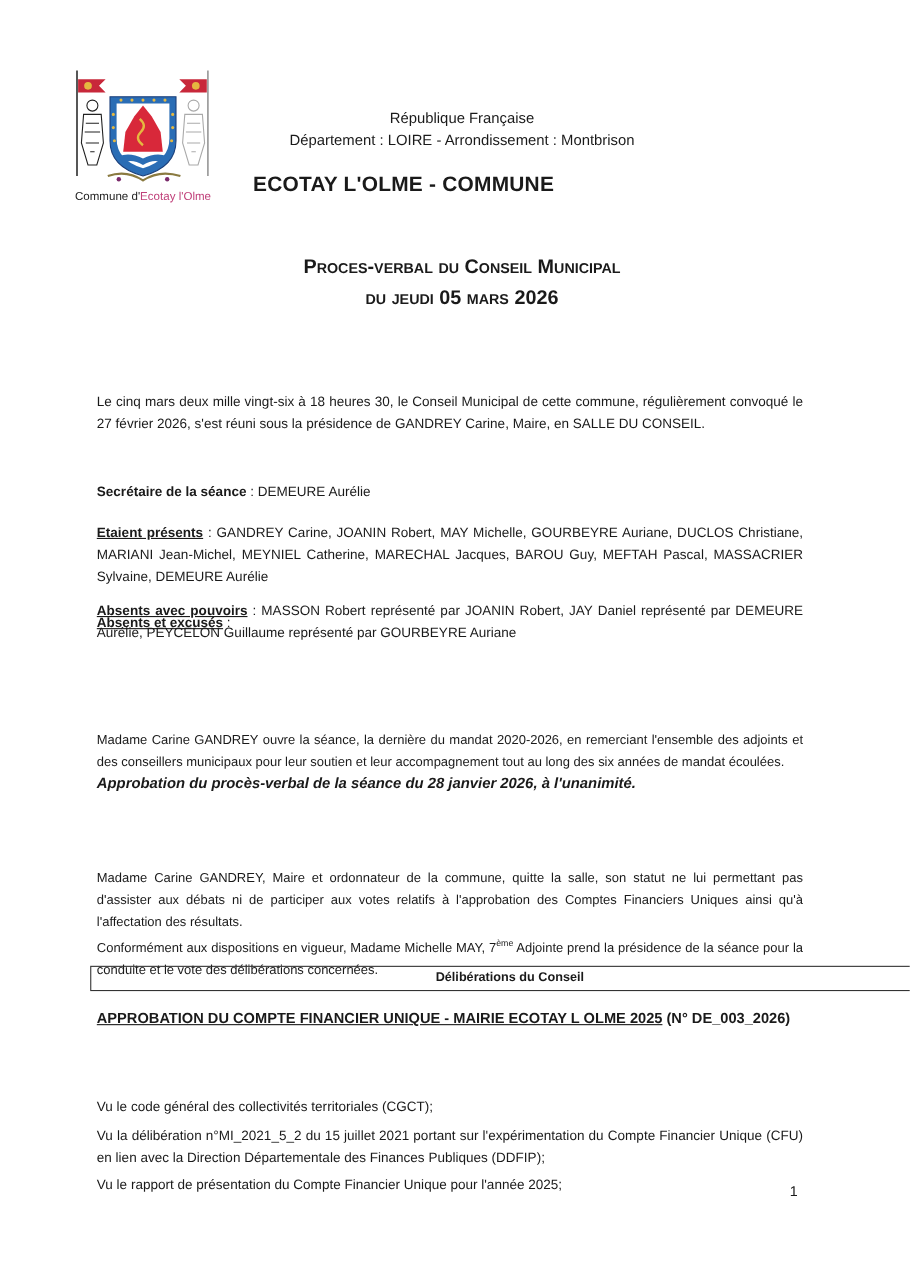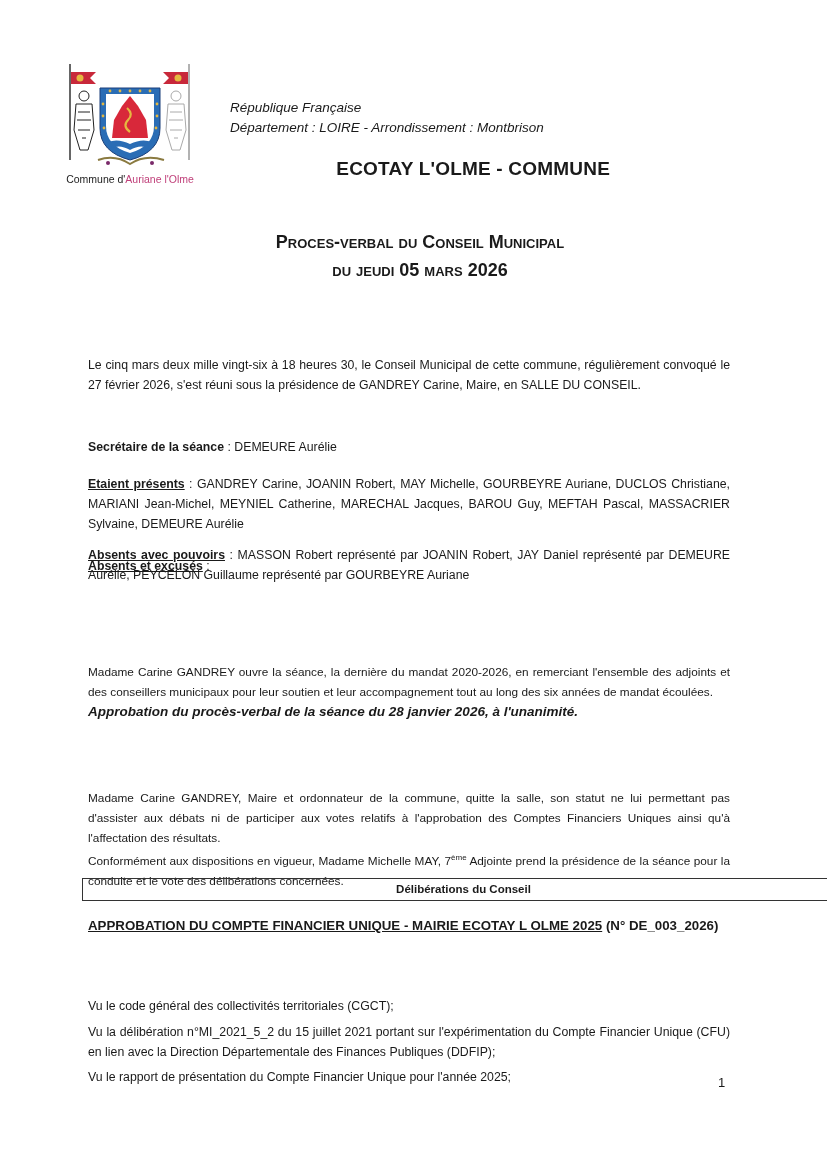--- a/index.html
+++ b/index.html
@@ -9,25 +9,25 @@
     color: #1a1a1a;
   }
   .abs { position: absolute; }
   .crest { left: 60px; top: 60px; width: 140px; height: 112px; }
   .crest-caption {
     left: 50px; top: 173px; width: 160px; text-align: center;
     font-size: 10.5px; color: #222;
   }
   .crest-caption .pink { color: #c0407a; }
   .rep {
-    left: 230px; top: 98px; width: 380px; 
-    font-style: italic; font-size: 13.5px; line-height: 20px;
+    left: 230px; top: 98px; width: 380px; text-align: center;
+    font-size: 13.5px; line-height: 20px;
   }
   .commune {
-    left: 230px; top: 158px; width: 380px; text-align: right;
+    left: 230px; top: 158px; width: 380px; text-align: left;
     font-weight: bold; font-size: 19px; letter-spacing: 0.2px;
   }
   .pv-title {
     left: 200px; top: 228px; width: 440px; text-align: center;
     font-weight: bold; font-variant: small-caps; font-size: 18px; line-height: 28px;
   }
   .block {
     left: 88px; width: 642px; font-size: 12.3px; line-height: 20px;
   }
   .justify { text-align: justify; text-align-last: left; margin-top: 38px; }
@@ -90,21 +90,21 @@
       <circle cx="97" cy="44" r="1.4"></circle>
         <circle cx="97" cy="56" r="1.4"></circle>
         <circle cx="96" cy="68" r="1.4"></circle>
     </g>
 
     <path d="M38,100 Q55,94 70,104 Q85,94 104,100" stroke="#8a7a40" stroke-width="2" fill="none"></path>
     <circle cx="48" cy="103" r="2" fill="#7a2a6a"></circle>
     <circle cx="92" cy="103" r="2" fill="#7a2a6a"></circle>
   </svg>
 </div>
-<div class="abs crest-caption"><span>Commune d'</span><span class="pink">Auriane l'Olme</span></div>
+<div class="abs crest-caption"><span>Commune d'</span><span class="pink">Ecotay l'Olme</span></div>
 
 <div class="abs rep">
   <div>République Française</div>
   <div>Département : LOIRE - Arrondissement : Montbrison</div>
 </div>
 <div class="abs commune">ECOTAY L'OLME - COMMUNE</div>
 
 <div class="abs pv-title">
   <div>Proces-verbal du Conseil Municipal</div>
   <div>du jeudi 05 mars 2026</div>

